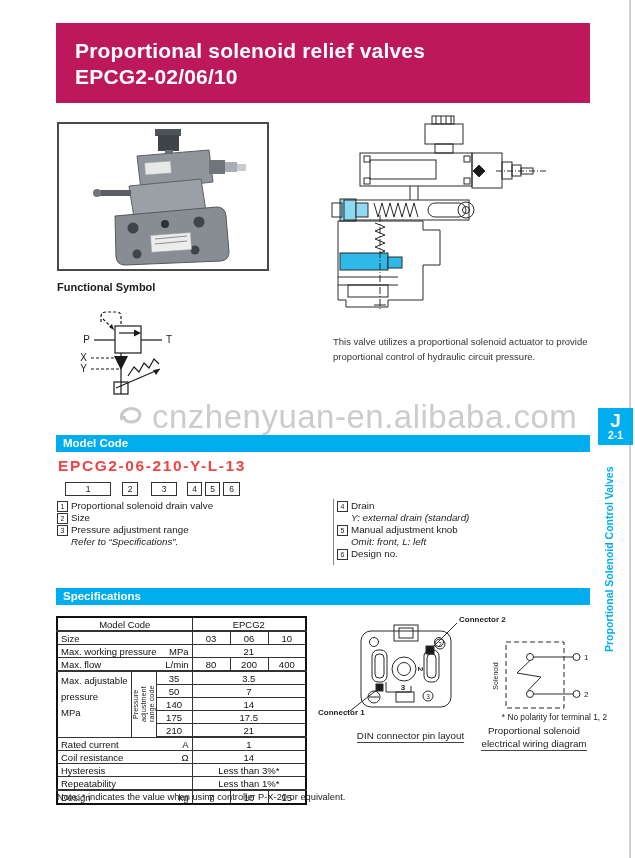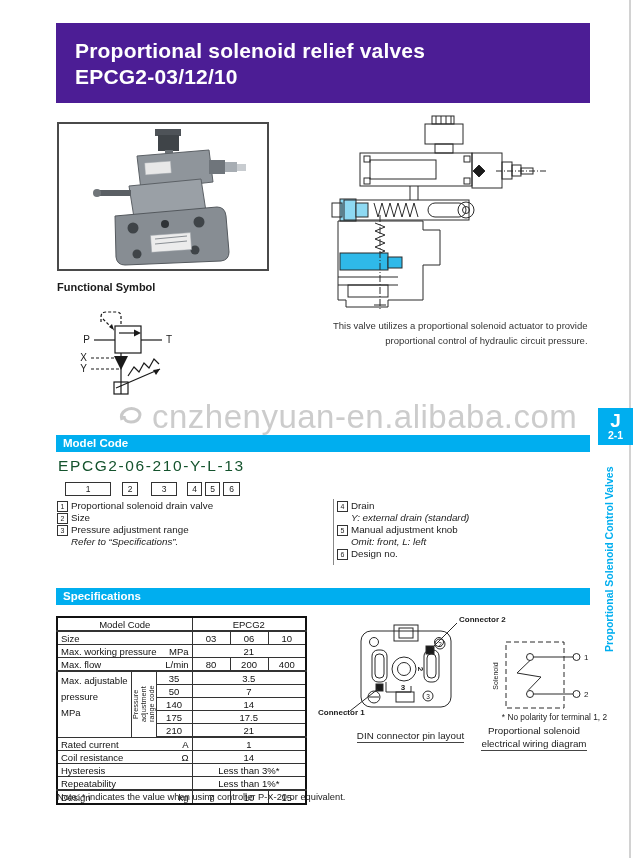--- a/index.html
+++ b/index.html
@@ -6,52 +6,52 @@
   #page {
     position:relative; width:635px; height:858px; overflow:hidden;
     background:#ffffff; font-family:"Liberation Sans", sans-serif; color:#222;
   }
   .abs { position:absolute; }
 
   
   .page-edge { left:629px; top:0; width:2px; height:858px; background:#d2d2d2; }
 
   
-  .banner { left:56px; top:23px; width:534px; height:80px; background:#4c1d95; z-index:2; }
+  .banner { left:56px; top:23px; width:534px; height:80px; background:#be185d; z-index:2; }
   .banner .t1, .banner .t2 {
     position:absolute; left:19px; color:#ffffff; font-weight:bold;
     font-size:21px; line-height:26px; letter-spacing:0.2px; white-space:nowrap;
   }
   .banner .t1 { top:15px; }
   .banner .t2 { top:41px; }
 
   
   .photo-box { left:57px; top:122px; width:208px; height:145px; border:2px solid #4a4a4a; background:#fff; }
 
   
   .fsym-heading { left:57px; top:281px; font-size:11px; font-weight:bold; color:#1a1a1a; }
 
-  .desc { left:333px; top:318px; font-size:9.5px; line-height:15px; color:#333;text-align:right; }
+  .desc { left:333px; top:334px; font-size:9.5px; line-height:15px; color:#333; }
   .desc div { white-space:nowrap; }
 
   
   .watermark { left:152px; top:398px; font-size:33px; color:#c7c7c7; opacity:0.9;
                letter-spacing:0.5px; z-index:1; white-space:nowrap; }
   .wm-swirl { left:118px; top:404px; z-index:1; opacity:0.85; }
 
   
   .section-bar { left:56px; width:534px; height:17px; background:#00AEEF; z-index:2; }
   .section-bar span { position:absolute; left:7px; top:2px; color:#fff; font-weight:bold;
                       font-size:11.5px; white-space:nowrap; }
   .bar-model { top:435px; }
   .bar-spec  { top:588px; }
 
   
-  .mc-code { left:58px; top:457px; font-size:15.5px; font-weight:normal; letter-spacing:1.6px;
-             color:#14532d; white-space:nowrap; z-index:2;}
+  .mc-code { left:58px; top:457px; font-size:15.5px; font-weight:bold; letter-spacing:1.6px;
+             color:#ef4444; white-space:nowrap; z-index:2;}
   .mc-box { position:absolute; top:482px; height:12px; border:1px solid #333;
             font-size:8.5px; line-height:12px; text-align:center; color:#222; background:#fff; }
 
   .legend-col { font-size:9.8px; color:#222; line-height:12px; }
   .legend-row { display:flex; align-items:flex-start; }
   .numbox { display:inline-block; width:9px; height:9px; border:1px solid #333; font-size:7px;
             line-height:9px; text-align:center; margin-right:3px; margin-top:1px; flex:0 0 auto; }
   .legend-sub { margin-left:14px;font-style:italic; }
   .legend-divider { left:333px; top:499px; width:1px; height:66px; background:#888; }
 
@@ -95,21 +95,21 @@
 </style>
 </head>
 <body>
 
 <div id="page">
 
   <div class="abs page-edge"></div>
 
   <div class="abs banner">
     <div class="t1">Proportional solenoid relief valves</div>
-    <div class="t2">EPCG2-03/12/10</div>
+    <div class="t2">EPCG2-02/06/10</div>
   </div>
 
   <div class="abs photo-box">
     <svg width="204" height="141" viewBox="0 0 204 141">
       <rect x="96" y="5" width="26" height="7" fill="#4e5358"></rect>
       <rect x="99" y="11" width="21" height="16" fill="#3f4448"></rect>
       <rect x="106" y="26" width="8" height="8" fill="#6a7075"></rect>
       <polygon points="78,32 150,26 154,58 82,66" fill="#8f959b" stroke="#5c6166" stroke-width="1"></polygon>
       <rect x="86" y="38" width="26" height="12" fill="#e8e8e8" stroke="#9aa0a6" stroke-width="0.5" transform="rotate(-4 99 44)"></rect>
       <rect x="150" y="36" width="16" height="14" fill="#6f757b"></rect>

